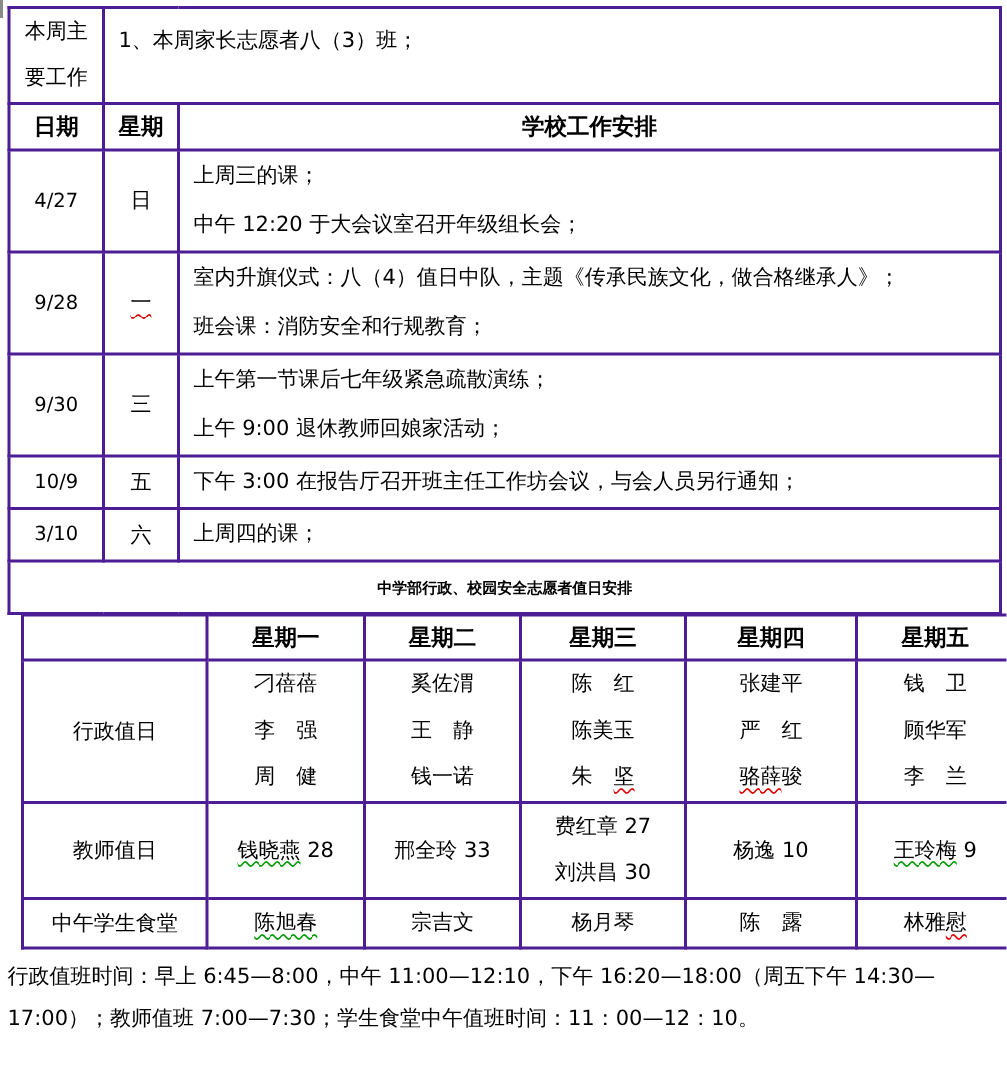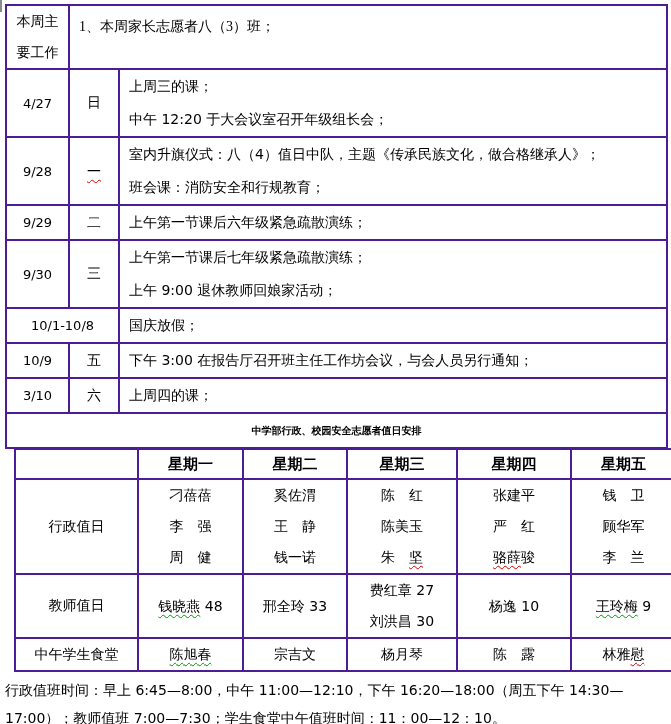--- a/index.html
+++ b/index.html
@@ -22,21 +22,21 @@
   .c-plan { text-align: left; padding-left: 9px; padding-right: 4px; }
   .c-date { text-align: center; font-size: 13px; }
   .top-align { vertical-align: top; padding-top: 5px; }
 
   .hdr { font-weight: bold; font-size: 15px; text-align: center; }
   .section-title { font-weight: bold; font-size: 10px; text-align: center; }
   .wk { font-weight: bold; font-size: 15px; text-align: center; }
 
   .line { display: block; line-height: 33px; white-space: nowrap; }
   .lh31 .line { line-height: 31px; }
-  .lh32 .line { line-height: 32px; font-family: Liberation Serif, serif; }
+  .lh32 .line { line-height: 32px; }
 
   .wavy-red  { text-decoration-line: underline; text-decoration-style: wavy;
                text-decoration-color: #dd0000; text-decoration-thickness: 1px;
                text-underline-offset: 3px; text-decoration-skip-ink: none; }
   .wavy-green{ text-decoration-line: underline; text-decoration-style: wavy;
                text-decoration-color: #009900; text-decoration-thickness: 1px;
                text-underline-offset: 3px; text-decoration-skip-ink: none; }
 
   .footer {
     margin: 4px 0 0 5px; width: 661px;
@@ -60,20 +60,25 @@
         <tr style="height:62px">
       <td class="c-center lh31">
             <div class="line"><span>本周主</span></div>
             <div class="line"><span>要工作</span></div>
           </td>
       <td colspan="2" class="c-plan top-align lh32">
             <div class="line"><span>1、本周家长志愿者八（3）班；</span></div>
           </td>
     </tr>
 
+    <tr style="height:31px">
+      <td class="hdr">日期</td>
+      <td class="hdr">星期</td>
+      <td class="hdr">学校工作安排</td>
+    </tr>
 
     <tr style="height:63px">
       <td class="c-date">4/27</td>
       <td class="c-center">日</td>
       <td class="c-plan">
             <div class="line"><span>上周三的课；</span></div>
             <div class="line"><span>中午 12:20 于大会议室召开年级组长会；</span></div>
           </td>
     </tr>
 
@@ -81,43 +86,30 @@
       <td class="c-date">9/28</td>
       <td class="c-center">
             <div class="line"><span class="wavy-red">一</span></div>
           </td>
       <td class="c-plan">
             <div class="line"><span>室内升旗仪式：八（4）值日中队，主题《传承民族文化，做合格继承人》；</span></div>
             <div class="line"><span>班会课：消防安全和行规教育；</span></div>
           </td>
     </tr>
 
-    <tr style="height:30px">
-      <td class="c-date">9/29</td>
-      <td class="c-center">二</td>
-      <td class="c-plan">
-            <div class="line"><span>上午第一节课后六年级紧急疏散演练；</span></div>
-          </td>
-    </tr>
 
     <tr style="height:61px">
       <td class="c-date">9/30</td>
       <td class="c-center">三</td>
       <td class="c-plan">
             <div class="line"><span>上午第一节课后七年级紧急疏散演练；</span></div>
             <div class="line"><span>上午 9:00 退休教师回娘家活动；</span></div>
           </td>
     </tr>
 
-    <tr style="height:32px">
-      <td colspan="2" class="c-date">10/1-10/8</td>
-      <td class="c-plan">
-            <div class="line"><span>国庆放假；</span></div>
-          </td>
-    </tr>
 
     <tr style="height:32px">
       <td class="c-date">10/9</td>
       <td class="c-center">五</td>
       <td class="c-plan">
             <div class="line"><span>下午 3:00 在报告厅召开班主任工作坊会议，与会人员另行通知；</span></div>
           </td>
     </tr>
 
     <tr style="height:31px">
@@ -179,21 +171,21 @@
       <td class="c-center lh31">
             <div class="line"><span>钱　卫</span></div>
             <div class="line"><span>顾华军</span></div>
             <div class="line"><span>李　兰</span></div>
           </td>
     </tr>
 
     <tr style="height:63px">
       <td class="c-center">教师值日</td>
       <td class="c-center lh31">
-            <div class="line"><span class="wavy-green">钱晓燕</span><span> 48</span></div>
+            <div class="line"><span class="wavy-green">钱晓燕</span><span> 28</span></div>
           </td>
       <td class="c-center lh31">
             <div class="line"><span>邢全玲 33</span></div>
           </td>
       <td class="c-center lh31">
             <div class="line"><span>费红章 27</span></div>
             <div class="line"><span>刘洪昌 30</span></div>
           </td>
       <td class="c-center lh31">
             <div class="line"><span>杨逸 10</span></div>

